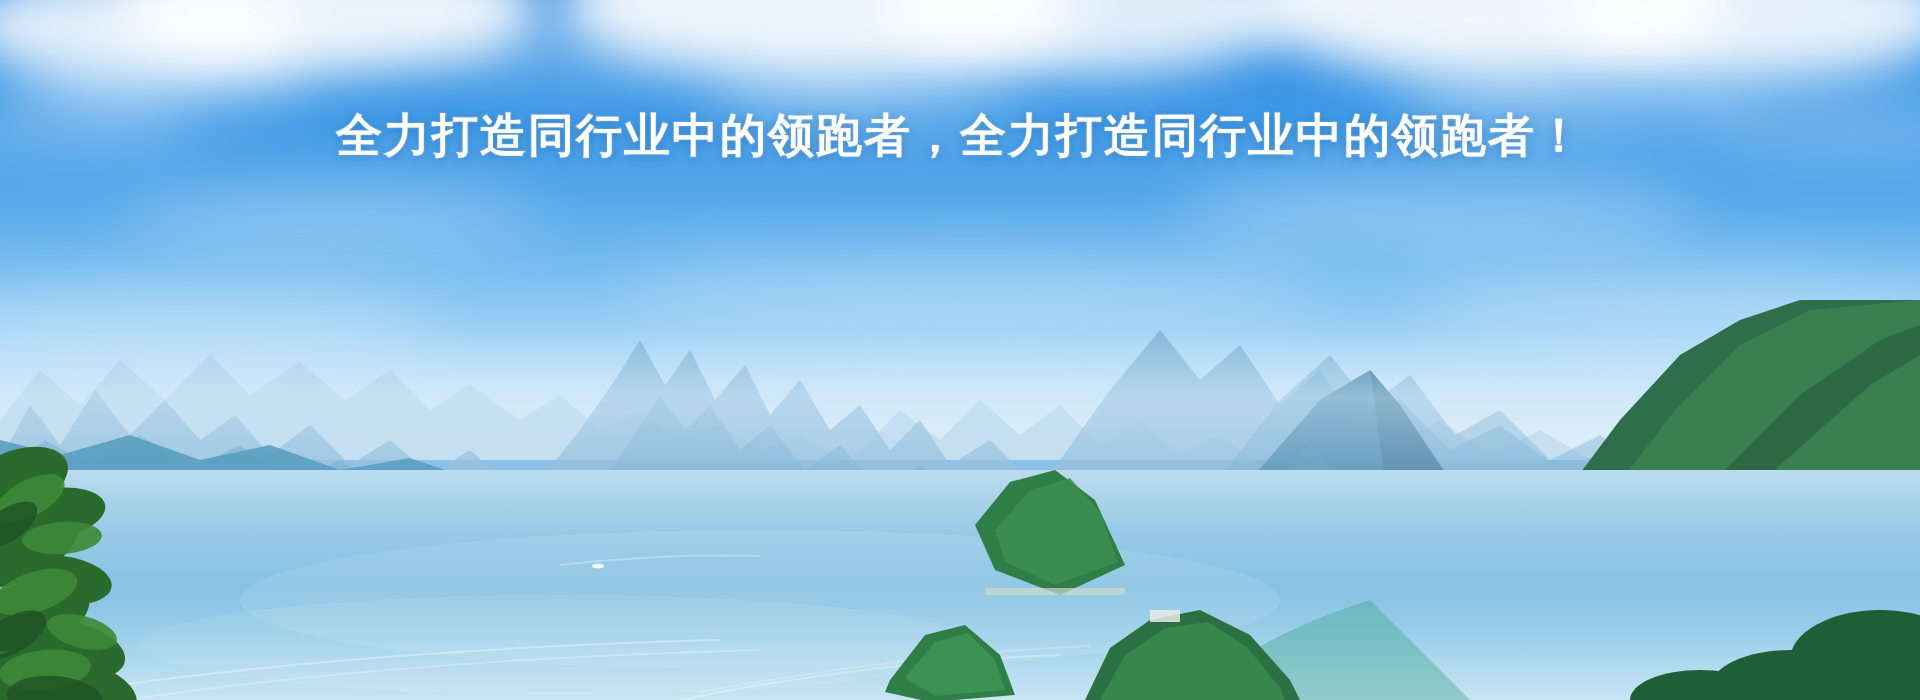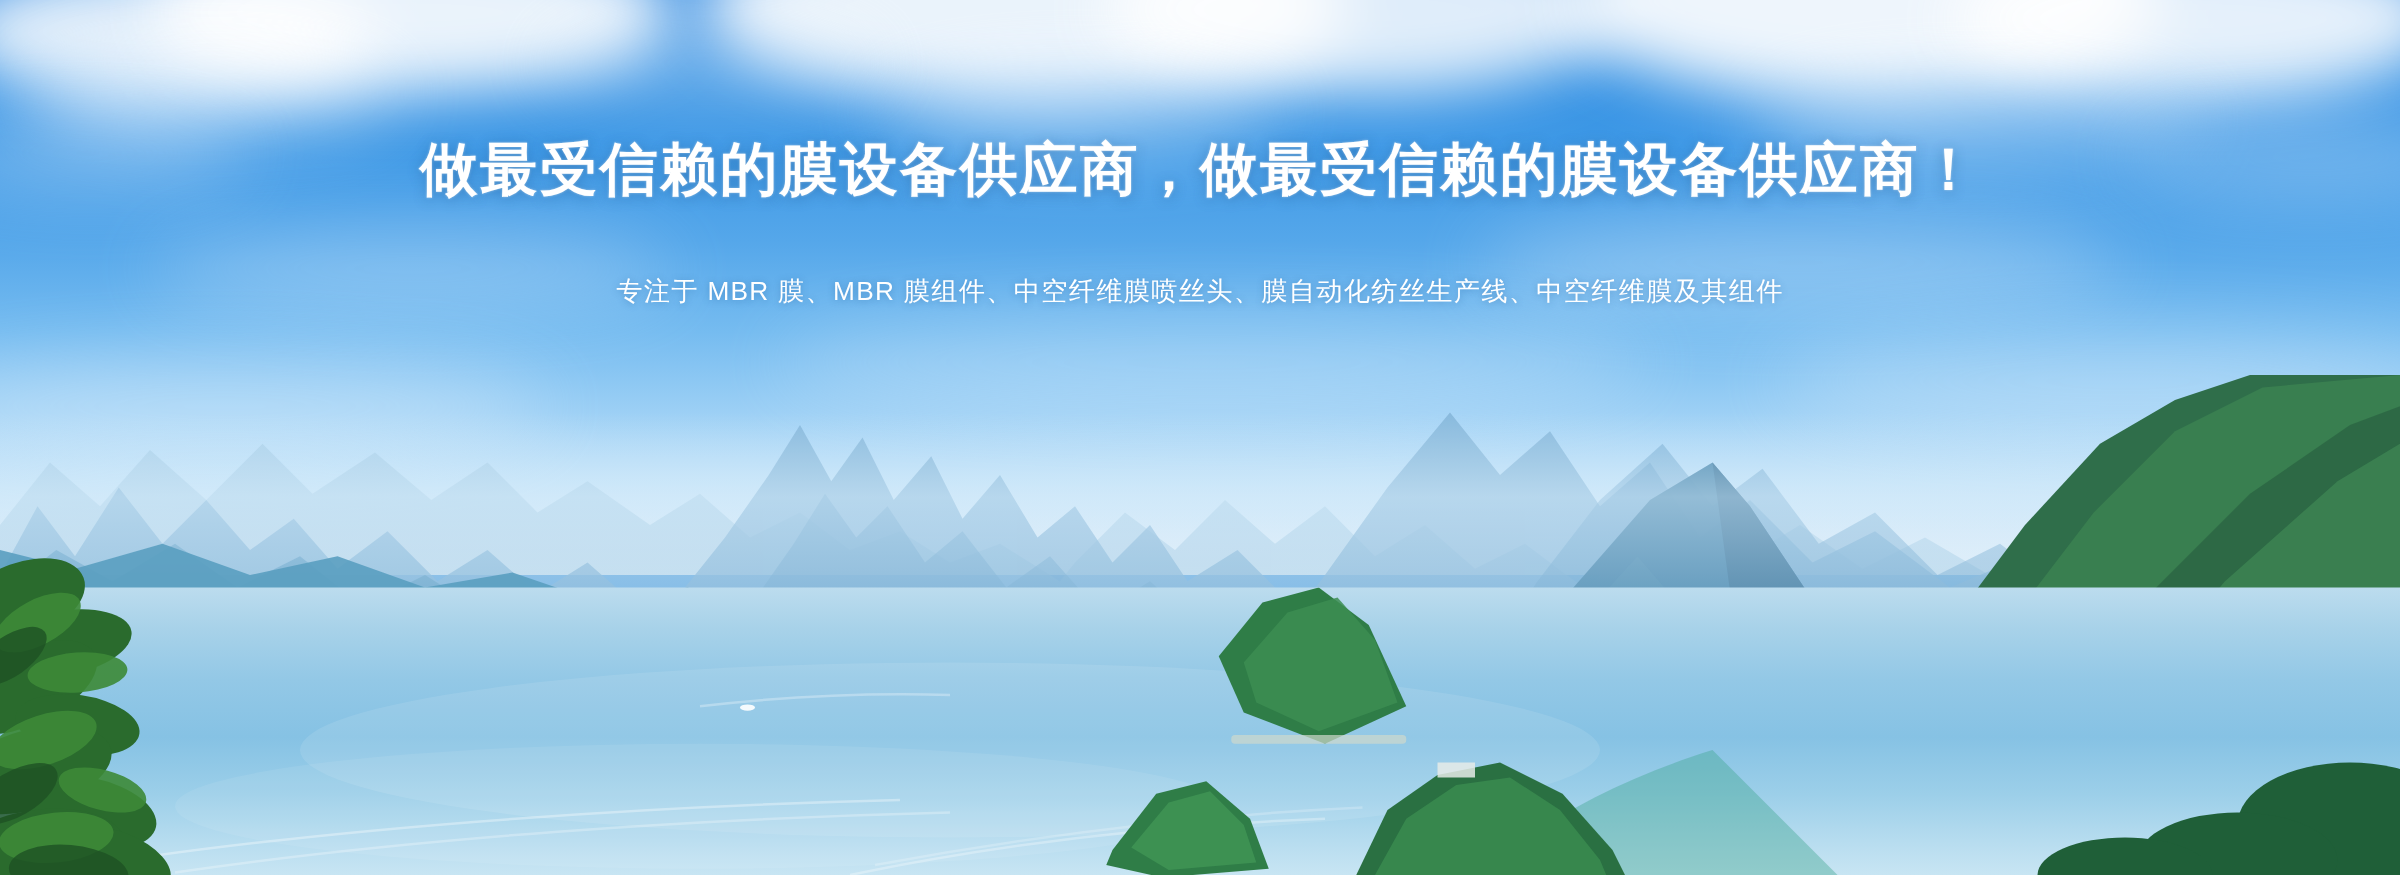--- a/index.html
+++ b/index.html
@@ -200,18 +200,17 @@
   </svg>
 
   <svg class="layer" style="top:560px;height:140px;" viewBox="0 0 1920 140" preserveAspectRatio="none">
     <g fill="#1f5f38">
       <ellipse cx="1880" cy="100" rx="90" ry="50"></ellipse>
       <ellipse cx="1790" cy="128" rx="80" ry="38"></ellipse>
       <ellipse cx="1700" cy="140" rx="70" ry="30"></ellipse>
     </g>
   </svg>
 
-  <div class="headline">做最受信赖的膜设备供应商，做最受信赖的膜设备供应商！</div>
-
-  <div class="subhead">专注于 MBR 膜、MBR 膜组件、中空纤维膜喷丝头、膜自动化纺丝生产线、中空纤维膜及其组件</div>
+  <div class="headline">全力打造同行业中的领跑者，全力打造同行业中的领跑者！</div>
+
 
 
 </div>
 
 </body></html>

